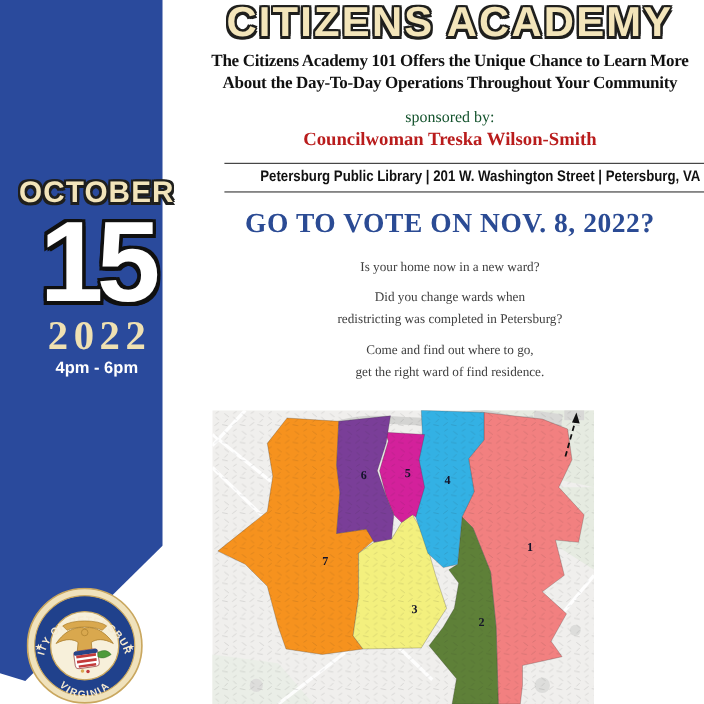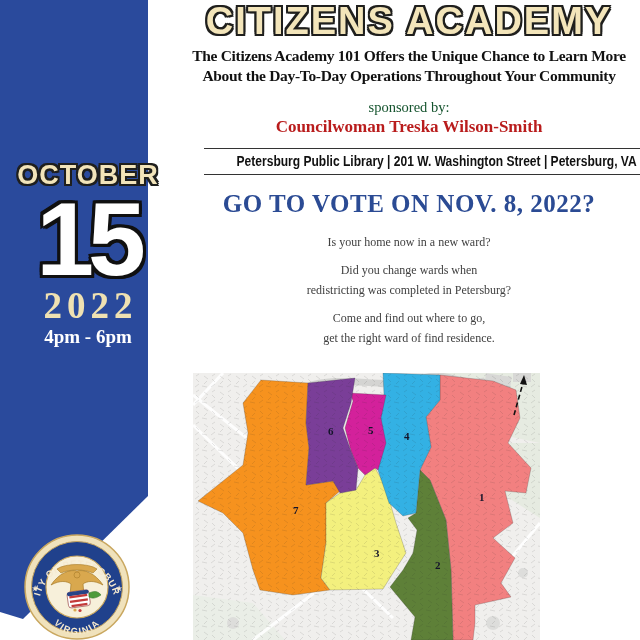--- a/index.html
+++ b/index.html
@@ -14,21 +14,21 @@
          color:#f2e4ba;
          text-shadow:-2px -2px 0 #1f1f1d,2px -2px 0 #1f1f1d,-2px 2px 0 #1f1f1d,2px 2px 0 #1f1f1d,
                      -2px 0 0 #1f1f1d,2px 0 0 #1f1f1d,0 -2px 0 #1f1f1d,0 2px 0 #1f1f1d;}
   .day{font-family:"Liberation Sans",sans-serif;font-weight:900;font-size:104px;line-height:92px;
        letter-spacing:-6px;color:#ffffff;margin-top:2px;
        text-shadow:-3px -3px 0 #101010,3px -3px 0 #101010,-3px 3px 0 #101010,3px 3px 0 #101010,
                    -3px 0 0 #101010,3px 0 0 #101010,0 -3px 0 #101010,0 3px 0 #101010,
                    -2px -3px 0 #101010,2px 3px 0 #101010;}
   .year{font-family:"Liberation Serif",serif;font-weight:bold;font-size:37px;line-height:34px;
         letter-spacing:5px;color:#efe1b2;margin-top:4px;margin-left:5px;}
-  .time{font-family:Liberation Serif, serif;font-weight:900;font-size:19px;color:#ffffff;margin-top:3px;}
+  .time{font-family:Liberation Sans, sans-serif;font-weight:900;font-size:15px;color:#ffffff;margin-top:3px;}
 
   
   .seal{position:absolute;left:24px;top:534px;width:106px;height:106px;}
 
   
   .content{position:absolute;left:166px;top:0;width:486px;text-align:center;}
   .title{margin-top:3px;font-family:"Liberation Sans",sans-serif;font-weight:900;font-size:38px;
          line-height:36px;letter-spacing:2px;color:#f3e5ba;white-space:nowrap;
          text-shadow:-2px -2px 0 #1f1f1d,2px -2px 0 #1f1f1d,-2px 2px 0 #1f1f1d,2px 2px 0 #1f1f1d,
                      -2px 0 0 #1f1f1d,2px 0 0 #1f1f1d,0 -2px 0 #1f1f1d,0 2px 0 #1f1f1d;}

